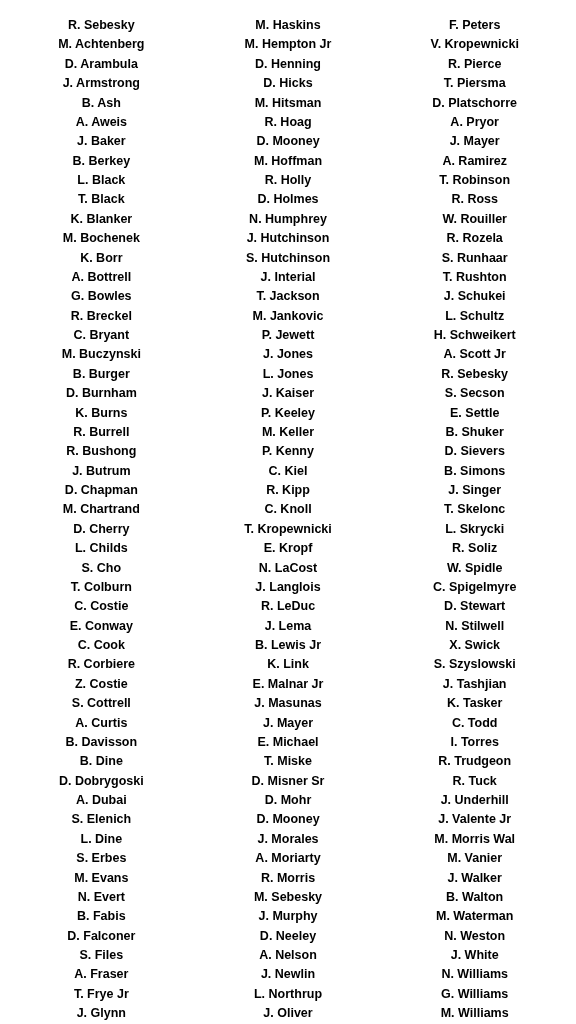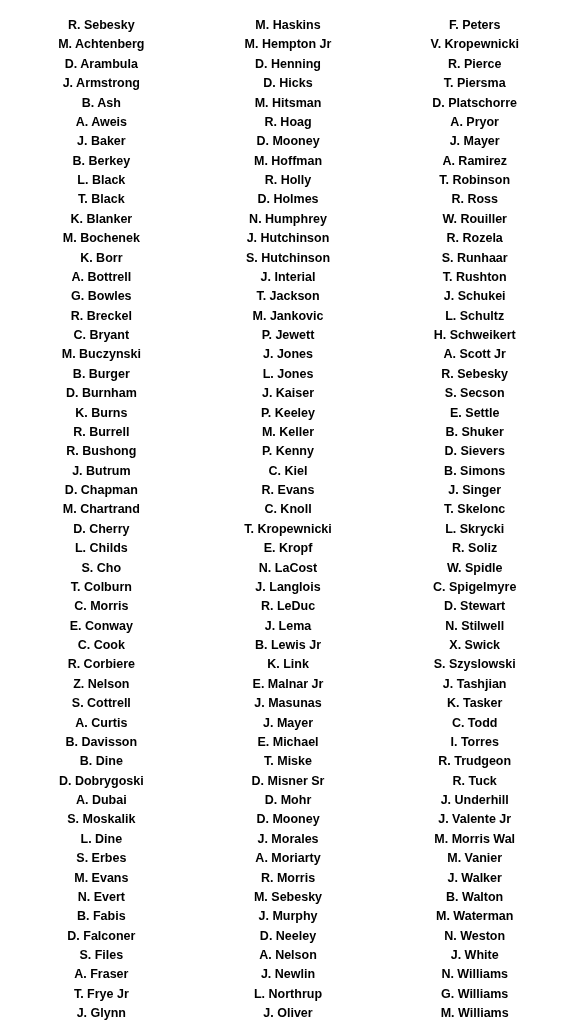--- a/index.html
+++ b/index.html
@@ -61,32 +61,32 @@
       <span class="name-item">K. Burns</span>
       <span class="name-item">R. Burrell</span>
       <span class="name-item">R. Bushong</span>
       <span class="name-item">J. Butrum</span>
       <span class="name-item">D. Chapman</span>
       <span class="name-item">M. Chartrand</span>
       <span class="name-item">D. Cherry</span>
       <span class="name-item">L. Childs</span>
       <span class="name-item">S. Cho</span>
       <span class="name-item">T. Colburn</span>
-      <span class="name-item">C. Morris</span>
+      <span class="name-item">C. Costie</span>
       <span class="name-item">E. Conway</span>
       <span class="name-item">C. Cook</span>
       <span class="name-item">R. Corbiere</span>
-      <span class="name-item">Z. Nelson</span>
+      <span class="name-item">Z. Costie</span>
       <span class="name-item">S. Cottrell</span>
       <span class="name-item">A. Curtis</span>
       <span class="name-item">B. Davisson</span>
       <span class="name-item">B. Dine</span>
       <span class="name-item">D. Dobrygoski</span>
       <span class="name-item">A. Dubai</span>
-      <span class="name-item">S. Moskalik</span>
+      <span class="name-item">S. Elenich</span>
       <span class="name-item">L. Dine</span>
       <span class="name-item">S. Erbes</span>
       <span class="name-item">M. Evans</span>
       <span class="name-item">N. Evert</span>
       <span class="name-item">B. Fabis</span>
       <span class="name-item">D. Falconer</span>
       <span class="name-item">S. Files</span>
       <span class="name-item">A. Fraser</span>
       <span class="name-item">T. Frye Jr</span>
       <span class="name-item">J. Glynn</span>
@@ -110,21 +110,21 @@
       <span class="name-item">T. Jackson</span>
       <span class="name-item">M. Jankovic</span>
       <span class="name-item">P. Jewett</span>
       <span class="name-item">J. Jones</span>
       <span class="name-item">L. Jones</span>
       <span class="name-item">J. Kaiser</span>
       <span class="name-item">P. Keeley</span>
       <span class="name-item">M. Keller</span>
       <span class="name-item">P. Kenny</span>
       <span class="name-item">C. Kiel</span>
-      <span class="name-item">R. Evans</span>
+      <span class="name-item">R. Kipp</span>
       <span class="name-item">C. Knoll</span>
       <span class="name-item">T. Kropewnicki</span>
       <span class="name-item">E. Kropf</span>
       <span class="name-item">N. LaCost</span>
       <span class="name-item">J. Langlois</span>
       <span class="name-item">R. LeDuc</span>
       <span class="name-item">J. Lema</span>
       <span class="name-item">B. Lewis Jr</span>
       <span class="name-item">K. Link</span>
       <span class="name-item">E. Malnar Jr</span>

